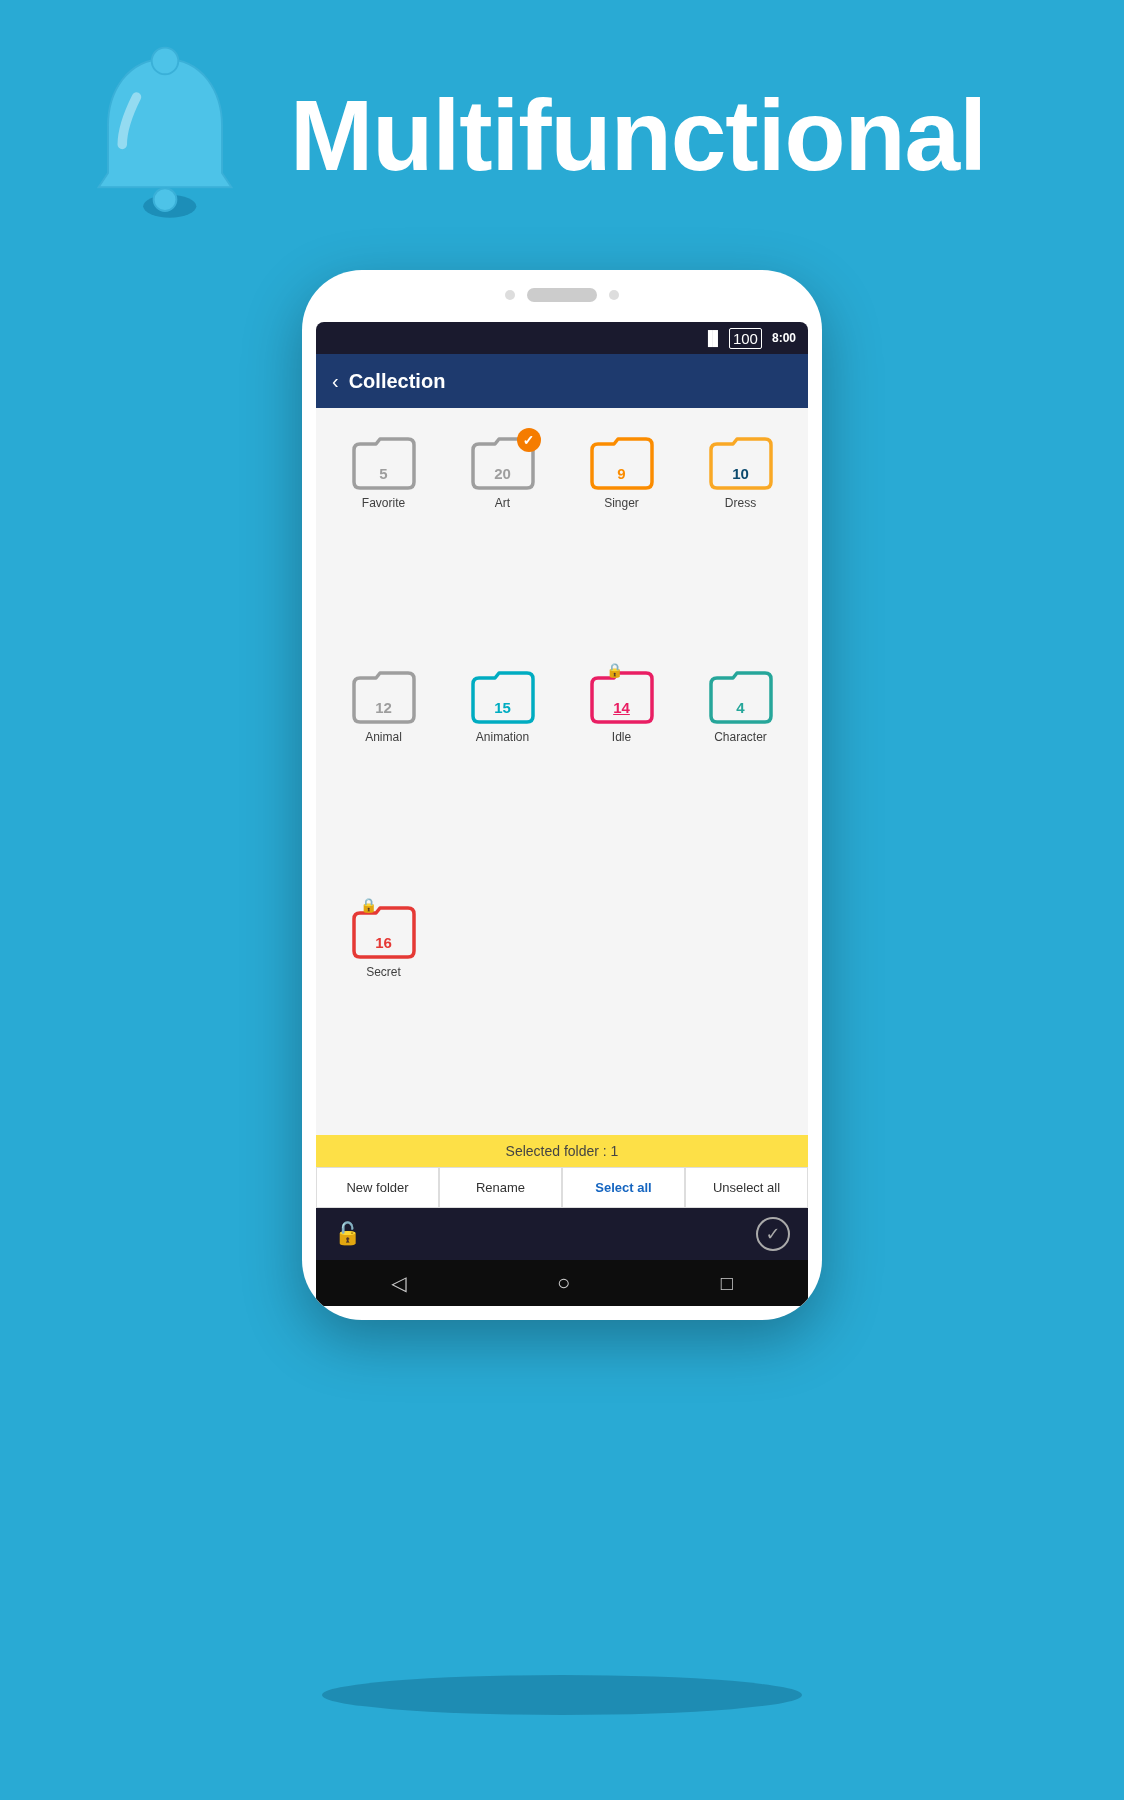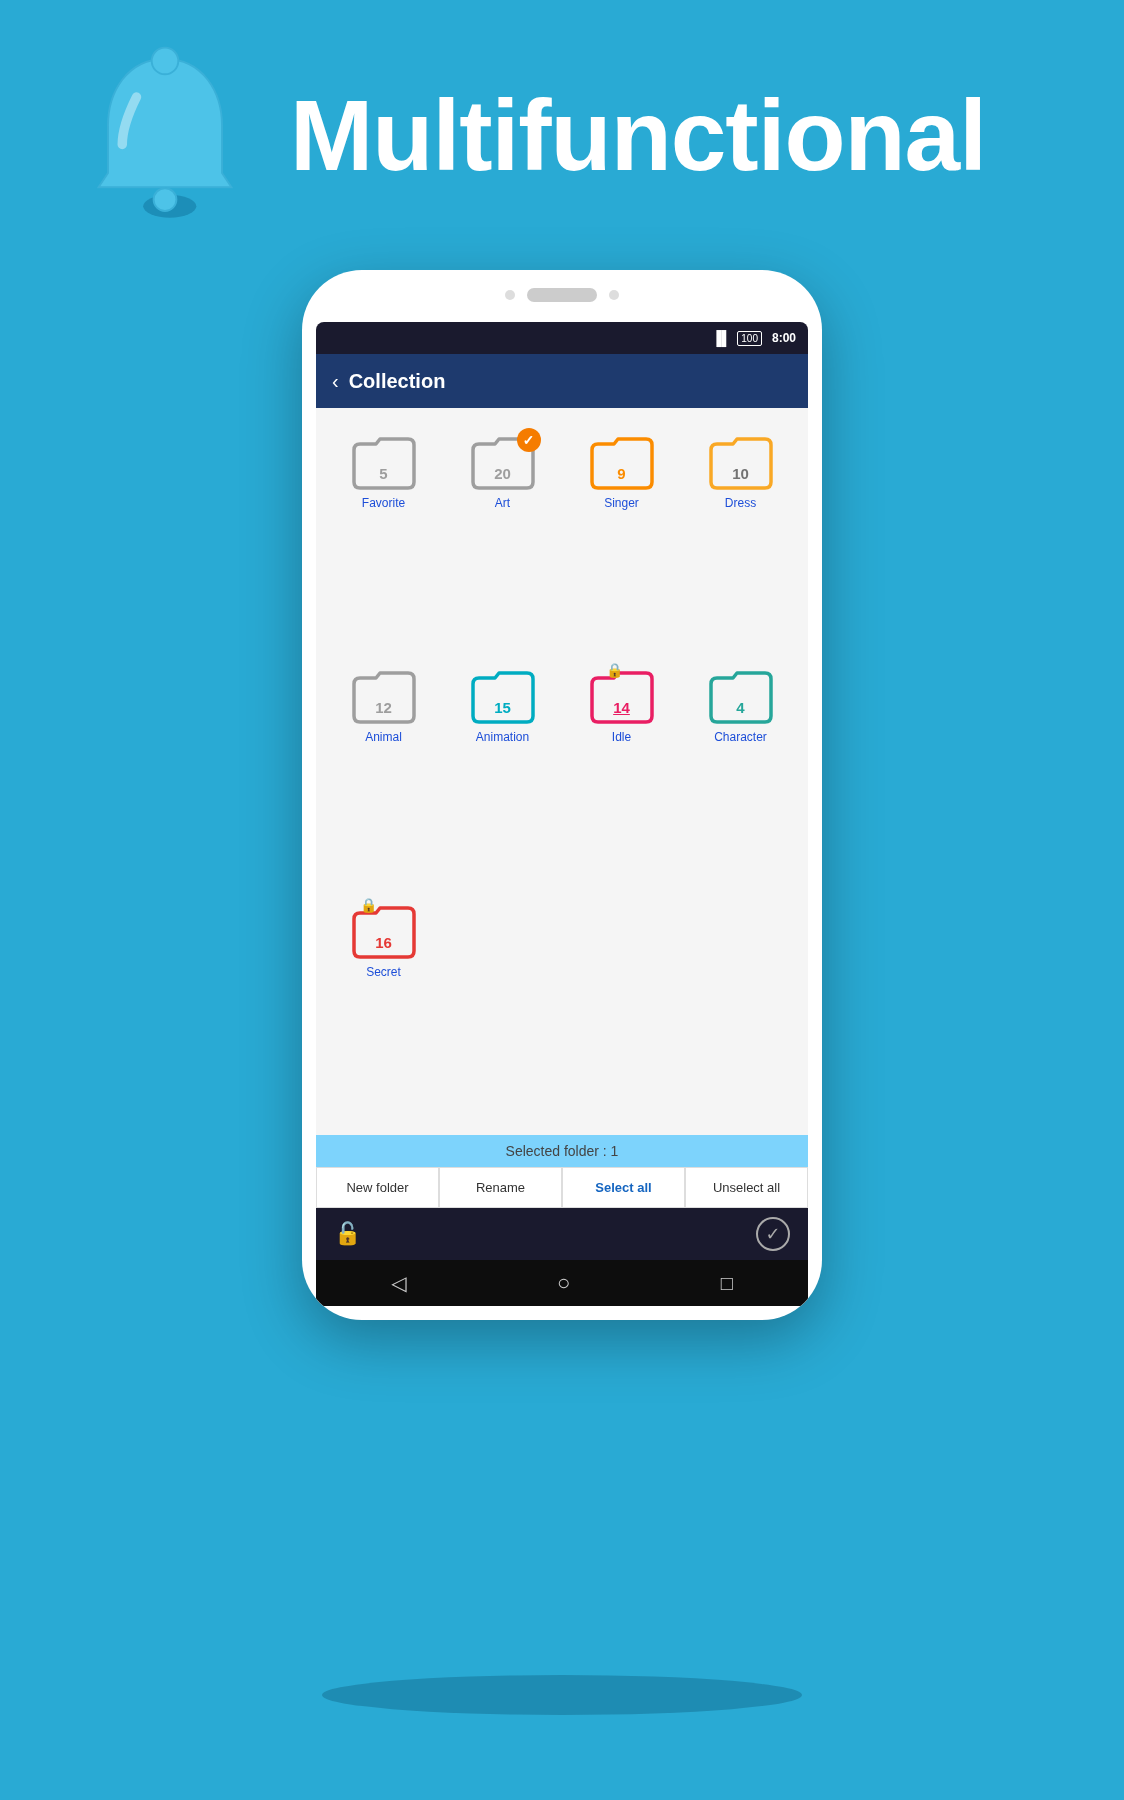--- a/index.html
+++ b/index.html
@@ -122,21 +122,21 @@
       flex-shrink: 0;
     }
 
     .status-signal {
       color: white;
       font-size: 14px;
     }
 
     .status-battery {
       color: white;
-      font-size: 10px;
+      font-size: 15px;
       border: 1.5px solid white;
       padding: 1px 3px;
       border-radius: 2px;
       position: relative;
     }
 
     .status-time {
       color: white;
       font-size: 12px;
       font-weight: 600;
@@ -202,21 +202,21 @@
       position: absolute;
       bottom: 10px;
       left: 50%;
       transform: translateX(-50%);
       font-size: 15px;
       font-weight: 700;
     }
 
     .folder-label {
       font-size: 12px;
-      color: #1d4ed8;
+      color: #404040;
       margin-top: 4px;
       text-align: center;
     }
 
     .check-badge {
       position: absolute;
       top: -4px;
       right: -4px;
       width: 24px;
       height: 24px;
@@ -239,21 +239,21 @@
       font-size: 13px;
     }
 
     
     .bottom-panel {
       background: white;
       flex-shrink: 0;
     }
 
     .selected-info {
-      background: #7dd3fc;
+      background: #fde047;
       text-align: center;
       padding: 8px;
       font-size: 14px;
       color: #444;
     }
 
     .action-grid {
       display: grid;
       grid-template-columns: repeat(4, 1fr);
     }
@@ -305,21 +305,21 @@
     }
 
     .android-nav-icon {
       color: #ccc;
       font-size: 20px;
     }
 
     
     .color-gray { color: #9e9e9e; }
     .color-orange { color: #fb8c00; }
-    .color-yellow { color: #737373; }
+    .color-yellow { color: #0c4a6e; }
     .color-cyan { color: #00acc1; }
     .color-pink { color: #e91e63; text-decoration: underline; }
     .color-teal { color: #26a69a; }
     .color-red { color: #e53935; }
   </style>
 </head>
 <body>
 
 <div class="phone-shadow"></div>
 

